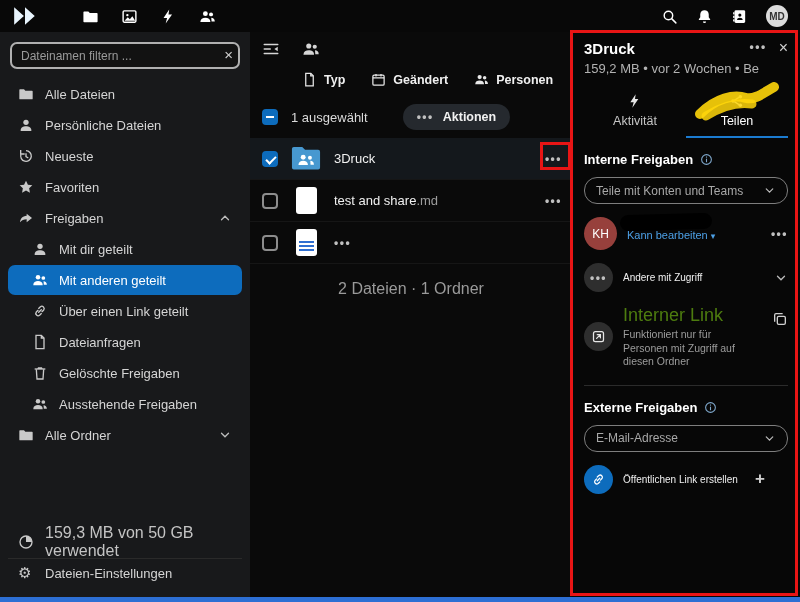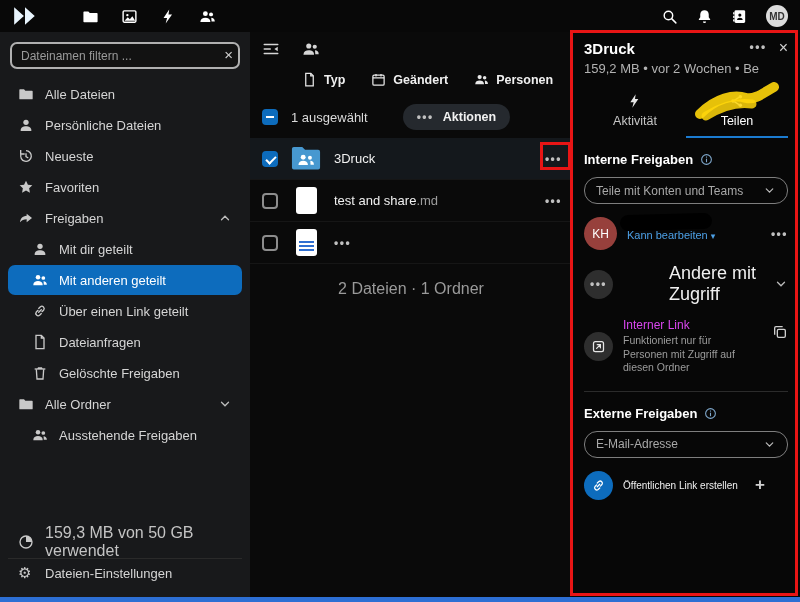--- a/index.html
+++ b/index.html
@@ -84,24 +84,24 @@
   .sharee{display:flex;align-items:center;gap:10px;margin-top:13px;}
   .av{border-radius:50%;display:flex;align-items:center;justify-content:center;flex:0 0 auto;}
   .av-kh{width:33px;height:33px;background:#97403c;color:#fff;font-size:12px;}
   .sharee-mid{flex:1;min-width:0;}
   .sharee-name{height:14px;}
   .perm{color:#4da0e6;font-size:11px;margin-top:3px;cursor:pointer;}
   .perm .caret{font-size:9px;}
   .d-row{display:flex;align-items:center;gap:10px;margin-top:13px;}
   .av-dark{width:29px;height:29px;background:#2e2e2e;color:#cfcfcf;}
   .av-dark .ilink-i{width:15px;height:15px;display:inline-flex;color:#e6e6e6;}
-  .d-row-label{flex:1;font-size:18px;color:#f0f0f0;margin-left:46px;}
+  .d-row-label{flex:1;font-size:10px;color:#f0f0f0;}
   .d-row-chev{width:14px;height:14px;color:#bbb;display:inline-flex;cursor:pointer;}
   .ilink-mid{flex:1;min-width:0;}
-  .ilink-title{font-size:12px;color:#d946ef;}
+  .ilink-title{font-size:18px;color:#4d7c0f;}
   .ilink-desc{font-size:10.5px;color:#9c9c9c;line-height:1.3;margin-top:2px;max-width:120px;}
   .copy-icon{width:16px;height:16px;color:#cfcfcf;display:inline-flex;cursor:pointer;align-self:flex-start;margin-top:6px;}
   .divider{border-top:1px solid #2b2b2b;margin-top:16px;}
   .av-blue{width:29px;height:29px;background:#0d6cbd;color:#fff;}
   .av-blue .link-i{width:15px;height:15px;display:inline-flex;}
   .plus{color:#d0d0d0;font-size:17px;font-weight:bold;cursor:pointer;}
   .pl-label{flex:1;font-size:10px;color:#f0f0f0;max-width:122px;line-height:1.35;}
 
   .bottomstrip{flex:0 0 5px;background:#2d6fd4;}
 
@@ -278,43 +278,43 @@
         <div class="nav-item child">
           <span class="ni-icon" data-icon="trash">
               <svg viewBox="0 0 24 24">
                 <path d="M4 6h16" stroke="currentColor" stroke-width="2"></path>
                 <path d="M9 3.5h6l1 2.5H8z" fill="currentColor"></path>
                 <path d="M6.5 6.5l1 14.5h9l1-14.5" fill="none" stroke="currentColor" stroke-width="2"></path>
               </svg>
             </span>
           <span class="ni-label">Gelöschte Freigaben</span>
         </div>
-        <div class="nav-item">
-          <span class="ni-icon" data-icon="folder">
-              <svg viewBox="0 0 24 24">
-                <path d="M3 5h6l2 2h10a1 1 0 011 1v11a1 1 0 01-1 1H3a1 1 0 01-1-1V6a1 1 0 011-1z" fill="currentColor"></path>
-              </svg>
-            </span>
-          <span class="ni-label">Alle Ordner</span>
-          <span class="ni-chev" data-icon="chevron-down">
-              <svg viewBox="0 0 24 24">
-                <path d="M6 9l6 6 6-6" fill="none" stroke="currentColor" stroke-width="2.2" stroke-linecap="round"></path>
-              </svg>
-            </span>
-        </div>
         <div class="nav-item child">
           <span class="ni-icon" data-icon="people">
               <svg viewBox="0 0 24 24">
                 <circle cx="9" cy="8" r="3.4" fill="currentColor"></circle>
                 <path d="M2 19c0-3.6 3.1-5.4 7-5.4s7 1.8 7 5.4v.7H2z" fill="currentColor"></path>
                 <circle cx="17" cy="9" r="2.8" fill="currentColor"></circle>
                 <path d="M17.3 13.7c2.8.3 4.9 1.9 4.9 4.7v.6h-4.5z" fill="currentColor"></path>
               </svg>
             </span>
           <span class="ni-label">Ausstehende Freigaben</span>
+        </div>
+        <div class="nav-item">
+          <span class="ni-icon" data-icon="folder">
+              <svg viewBox="0 0 24 24">
+                <path d="M3 5h6l2 2h10a1 1 0 011 1v11a1 1 0 01-1 1H3a1 1 0 01-1-1V6a1 1 0 011-1z" fill="currentColor"></path>
+              </svg>
+            </span>
+          <span class="ni-label">Alle Ordner</span>
+          <span class="ni-chev" data-icon="chevron-down">
+              <svg viewBox="0 0 24 24">
+                <path d="M6 9l6 6 6-6" fill="none" stroke="currentColor" stroke-width="2.2" stroke-linecap="round"></path>
+              </svg>
+            </span>
         </div>
       </div>
 
       <div class="sb-footer">
         <div class="nav-item quota">
           <span class="ni-icon" data-icon="chart">
               <svg viewBox="0 0 24 24">
                 <circle cx="12" cy="12" r="9" fill="none" stroke="currentColor" stroke-width="2"></circle>
                 <path d="M12 3a9 9 0 019 9h-9z" fill="currentColor"></path>
               </svg>

